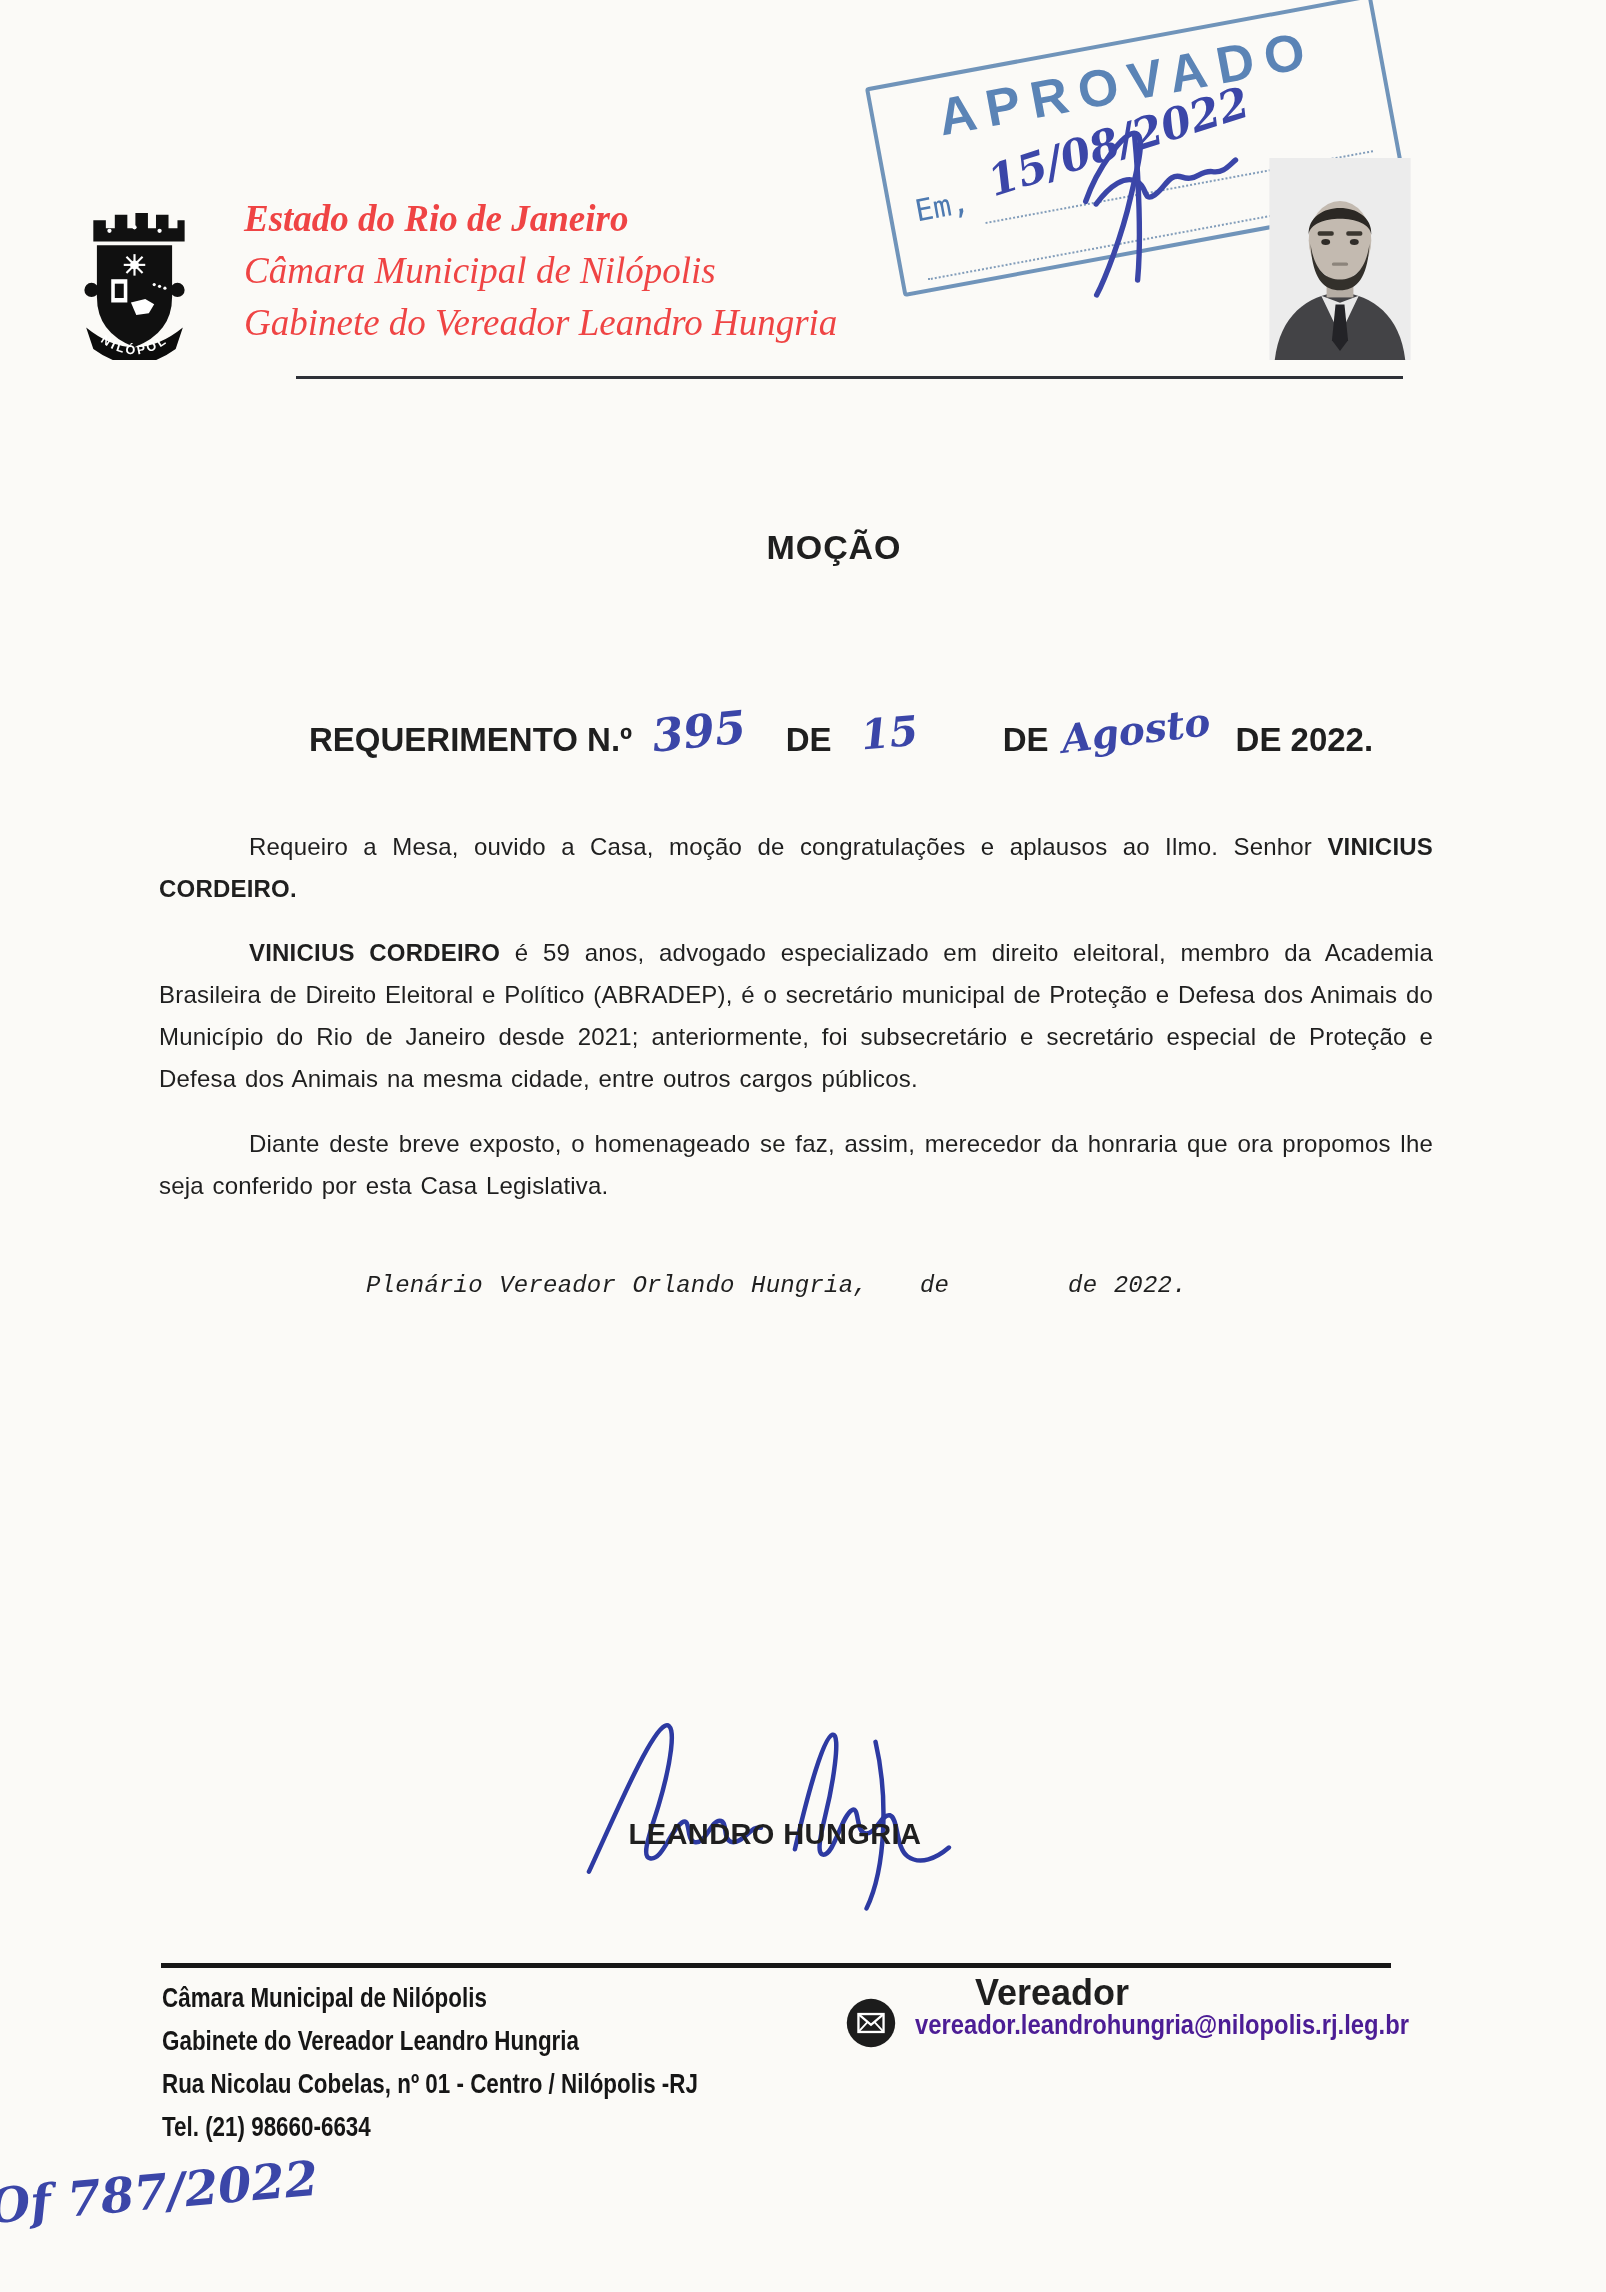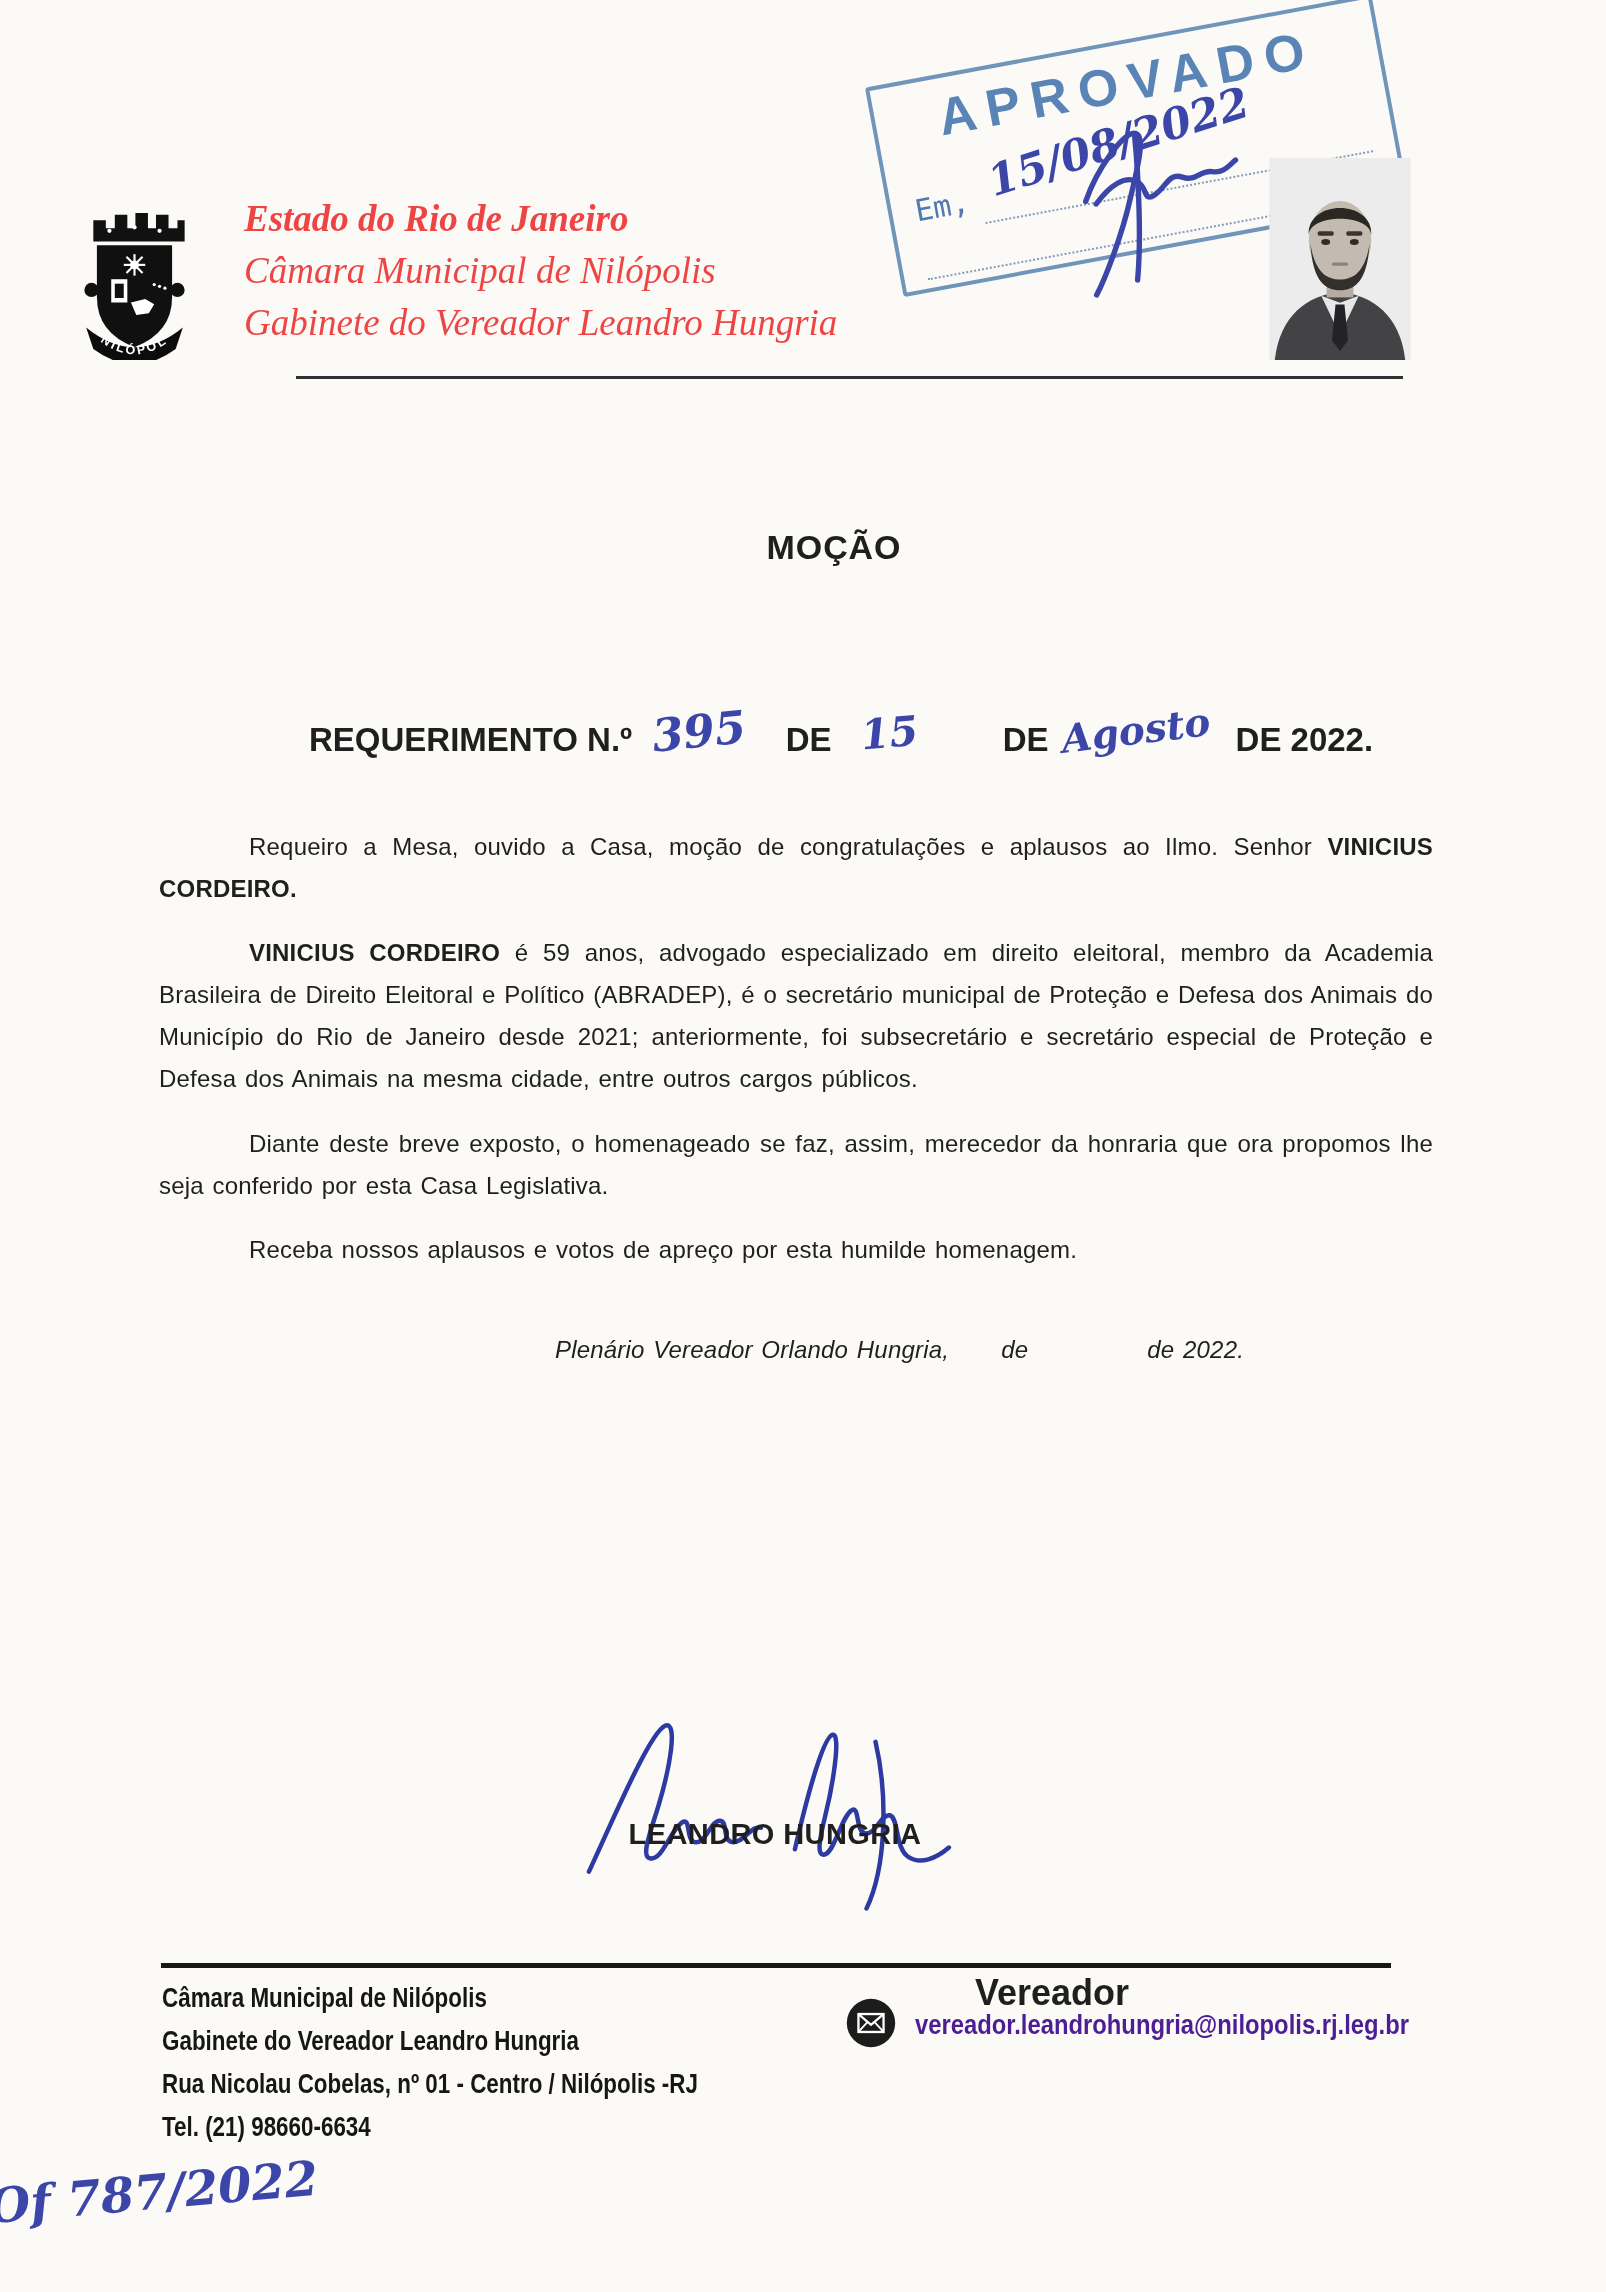--- a/index.html
+++ b/index.html
@@ -79,21 +79,21 @@
   
   .body-text{
     position:absolute;left:159px;top:826px;width:1274px;
     font-size:24px;line-height:42px;text-align:justify;
     letter-spacing:0.2px;word-spacing:1.8px;
   }
   .body-text p{margin:0 0 22.4px 0;text-indent:90px;}
   .b{font-weight:700;}
   .plenario{
     margin:58px 0 0 207px !important;text-indent:0 !important;
-    font-style:italic;text-align:center;white-space:nowrap;
+    font-style:italic;text-align:left;white-space:nowrap;font-family:Liberation Mono, monospace;
   }
   .gap1{display:inline-block;width:52px;}
   .gap2{display:inline-block;width:119px;}
 
   
   .sig-svg{position:absolute;left:580px;top:1706px;overflow:visible;}
   .sig-name{
     position:absolute;left:421px;top:1818px;width:708px;text-align:center;
     font-size:29px;font-weight:700;letter-spacing:0.4px;
   }
@@ -204,21 +204,20 @@
   <div class="doc-title">MOÇÃO</div>
 
   <div class="req-line">
     <span>REQUERIMENTO N.º</span><span class="hand req-num">395</span><span>DE</span><span class="hand req-dia">15</span><span>DE</span><span class="hand req-mes">Agosto</span><span>DE 2022.</span>
   </div>
 
   <div class="body-text">
     <p><span>Requeiro a Mesa, ouvido a Casa, moção de congratulações e aplausos ao Ilmo. Senhor </span><span class="b">VINICIUS CORDEIRO.</span></p>
     <p><span class="b">VINICIUS CORDEIRO</span><span> é 59 anos, advogado especializado em direito eleitoral, membro da Academia Brasileira de Direito Eleitoral e Político (ABRADEP), é o secretário municipal de Proteção e Defesa dos Animais do Município do Rio de Janeiro desde 2021; anteriormente, foi subsecretário e secretário especial de Proteção e Defesa dos Animais na mesma cidade, entre outros cargos públicos.</span></p>
     <p><span>Diante deste breve exposto, o homenageado se faz, assim, merecedor da honraria que ora propomos lhe seja conferido por esta Casa Legislativa.</span></p>
-    <p><span>Receba nossos aplausos e votos de apreço por esta humilde homenagem.</span></p>
     <p class="plenario"><span>Plenário Vereador Orlando Hungria,</span><span class="gap1"></span><span>de</span><span class="gap2"></span><span>de 2022.</span></p>
   </div>
 
   <svg class="sig-svg" width="394" height="206" viewBox="0 0 440 230">
     <g fill="none" stroke="#2d3aa2" stroke-width="5" stroke-linecap="round">
       <path d="M10,185 C40,120 78,30 95,22 C110,16 100,70 88,110 C78,143 68,168 78,170 C92,173 100,140 114,130 C124,123 118,150 128,152 C140,155 146,128 156,128 C166,128 158,150 170,152 C182,154 192,132 202,136"></path>
       <path d="M240,160 C255,95 272,35 282,32 C292,30 282,90 274,122 C268,147 264,166 272,166 C284,166 292,122 304,116 C312,112 308,140 318,142 C330,145 336,120 346,122 C356,125 352,158 366,168 C380,178 398,170 412,158"></path>
       <path d="M330,40 C344,100 342,180 320,226"></path>
     </g>
   </svg>

